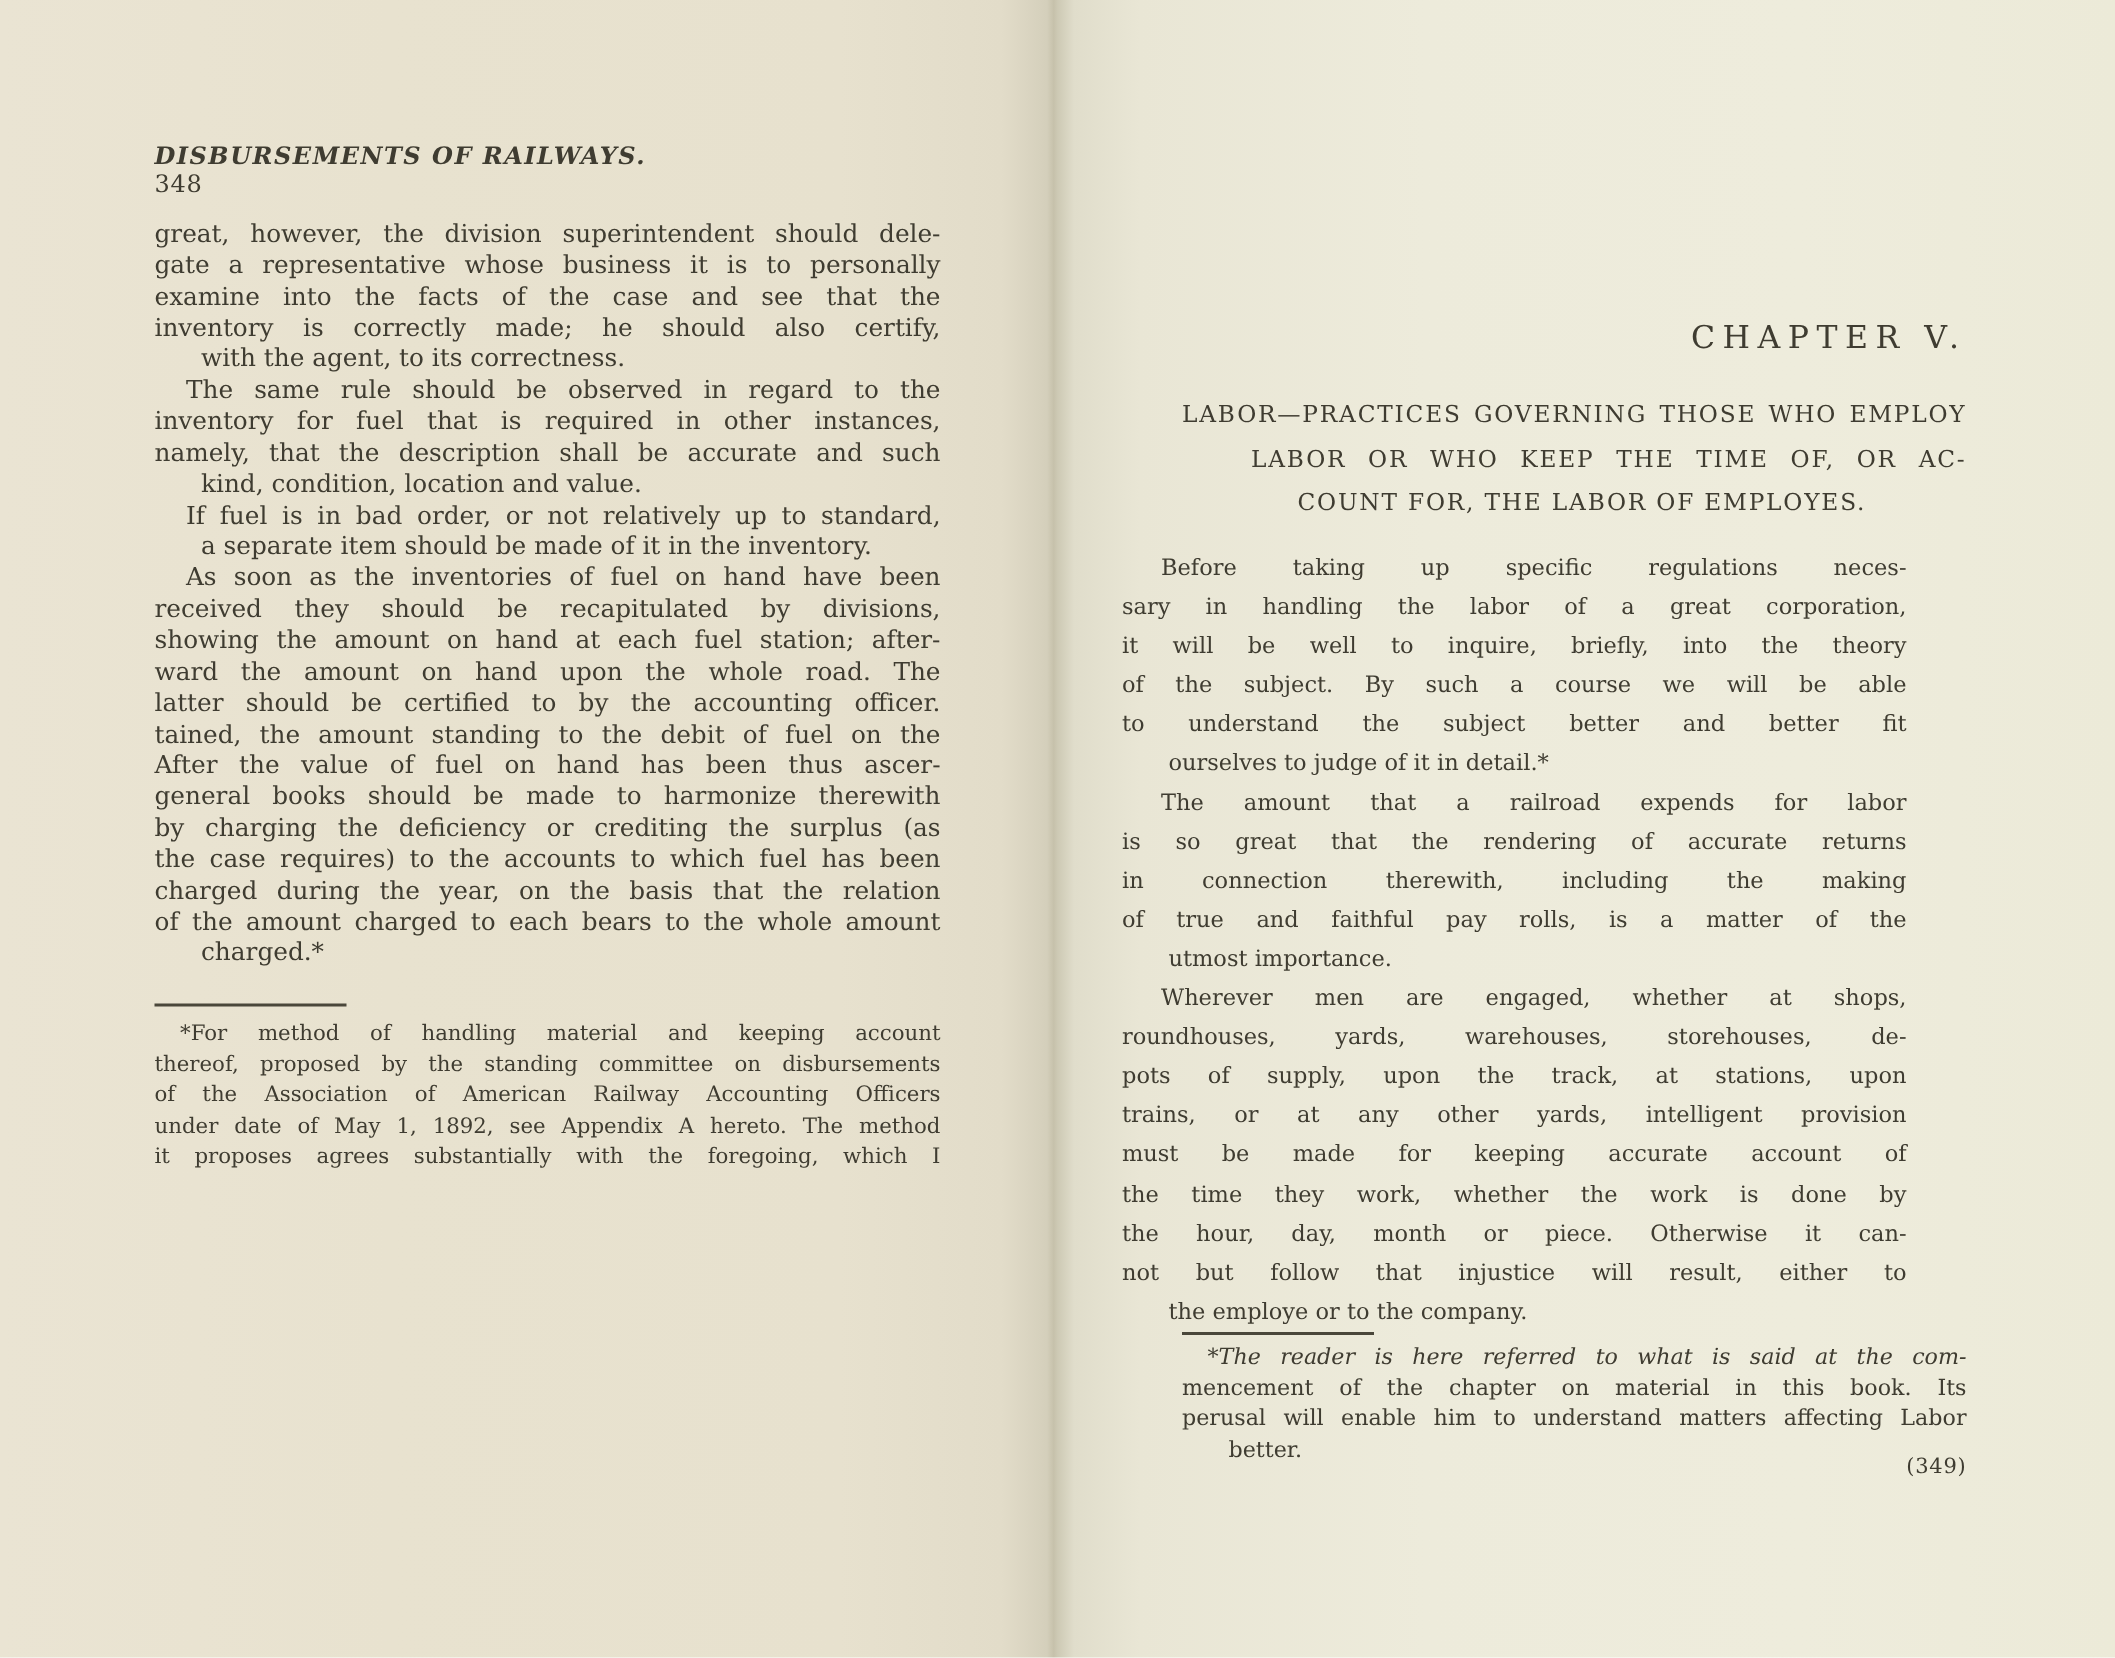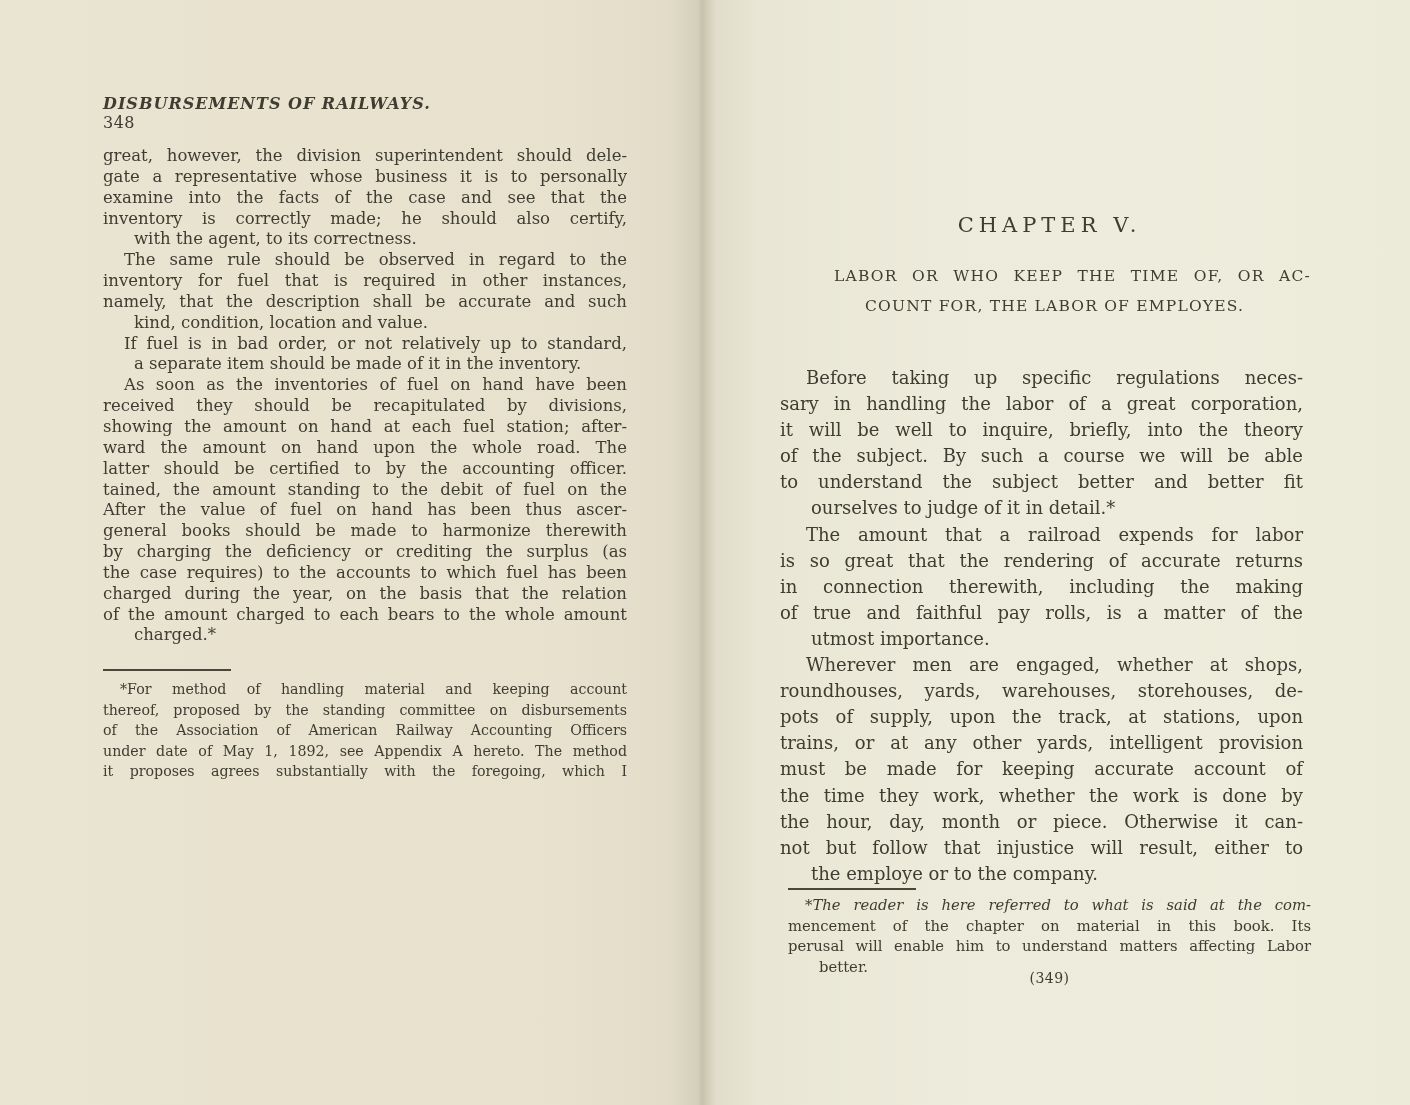--- a/index.html
+++ b/index.html
@@ -49,42 +49,42 @@
   .lp-rule  { left: 103px; top: 669px; width: 128px; border-top: 2px solid #4a473a; height: 0; }
   .lp-foot {
     left: 103px; top: 679px; width: 524px;
     font-size: 14.2px; line-height: 20.6px;
   }
   .lp-foot .first-indent { text-indent: 17px; }
 
   
   .rp-chapter {
     left: 788px; top: 213px; width: 523px;
-    text-align: center;
+    text-align: right;
     font-size: 21px; letter-spacing: 5px;
   }
   .rp-syn {
     left: 788px; top: 262px; width: 523px;
     font-size: 15.5px; line-height: 29.5px; letter-spacing: 1.2px;
   }
   .rp-syn .hang { padding-left: 46px; }
   .rp-body {
-    left: 780px; top: 365px; width: 523px;
-    font-size: 18px; line-height: 26.1px;
+    left: 748px; top: 365px; width: 523px;
+    font-size: 15px; line-height: 26.1px;
   }
   .rp-body .first-indent { text-indent: 26px; }
   .rp-rule { left: 788px; top: 888px; width: 128px; border-top: 2px solid #4a473a; height: 0; }
   .rp-foot {
     left: 788px; top: 895px; width: 523px;
     font-size: 14.8px; line-height: 20.6px;
   }
   .rp-foot .first-indent { text-indent: 17px; font-style: italic; }
   .rp-folio {
     left: 788px; top: 970px; width: 523px;
-    text-align: center; font-size: 14px; letter-spacing: 0.5px;
+    text-align: right; font-size: 14px; letter-spacing: 0.5px;
   }
 
   
   .line {
     text-align: justify;
     text-align-last: justify;
   }
   .line.para-last { text-align-last: left; margin-left: 31px; }
 </style>
 </head>
@@ -128,20 +128,21 @@
     <div class="line first-indent">*For method of handling material and keeping account</div>
     <div class="line">thereof, proposed by the standing committee on disbursements</div>
     <div class="line">of the Association of American Railway Accounting Officers</div>
     <div class="line">under date of May 1, 1892, see Appendix A hereto. The method</div>
     <div class="line">it proposes agrees substantially with the foregoing, which I</div>
   </div>
 
 <div class="abs rp-chapter">CHAPTER V.</div>
 
 <div class="abs rp-syn">
+    <div class="line">LABOR—PRACTICES GOVERNING THOSE WHO EMPLOY</div>
     <div class="line hang">LABOR OR WHO KEEP THE TIME OF, OR AC-</div>
     <div class="line hang para-last">COUNT FOR, THE LABOR OF EMPLOYES.</div>
   </div>
 
 <div class="abs rp-body">
     <div class="line first-indent">Before taking up specific regulations neces-</div>
     <div class="line">sary in handling the labor of a great corporation,</div>
     <div class="line">it will be well to inquire, briefly, into the theory</div>
     <div class="line">of the subject. By such a course we will be able</div>
     <div class="line">to understand the subject better and better fit</div>

